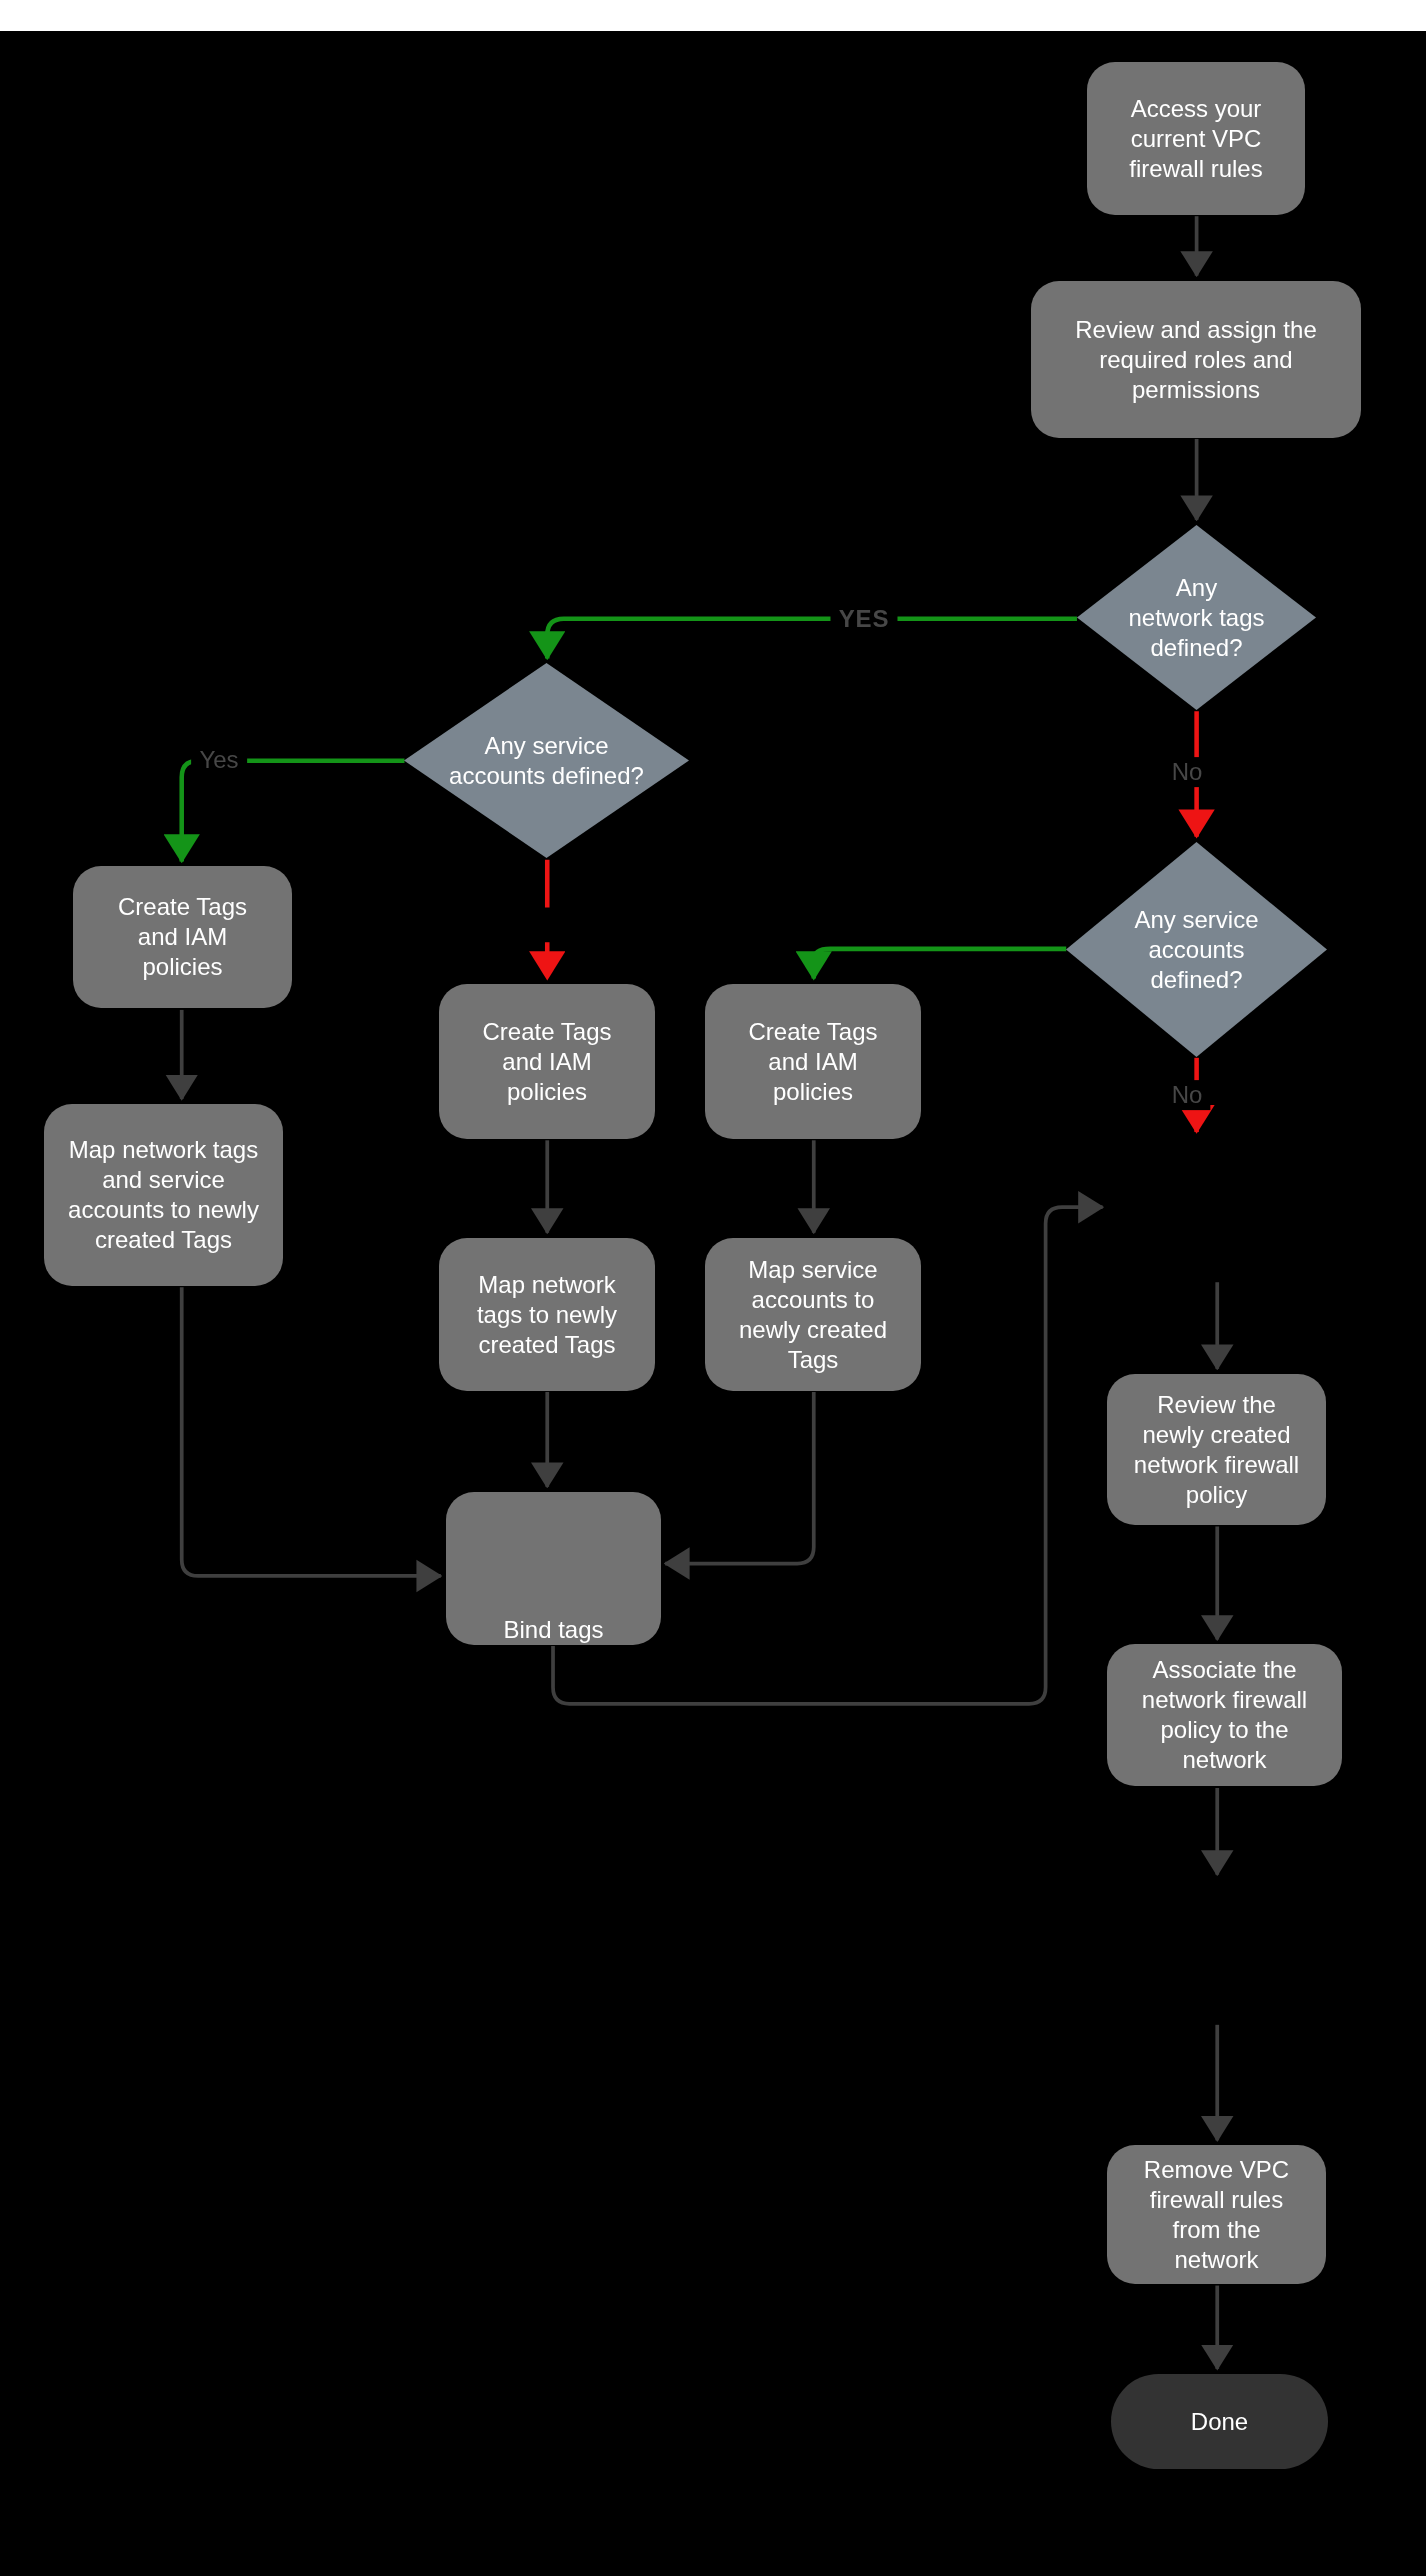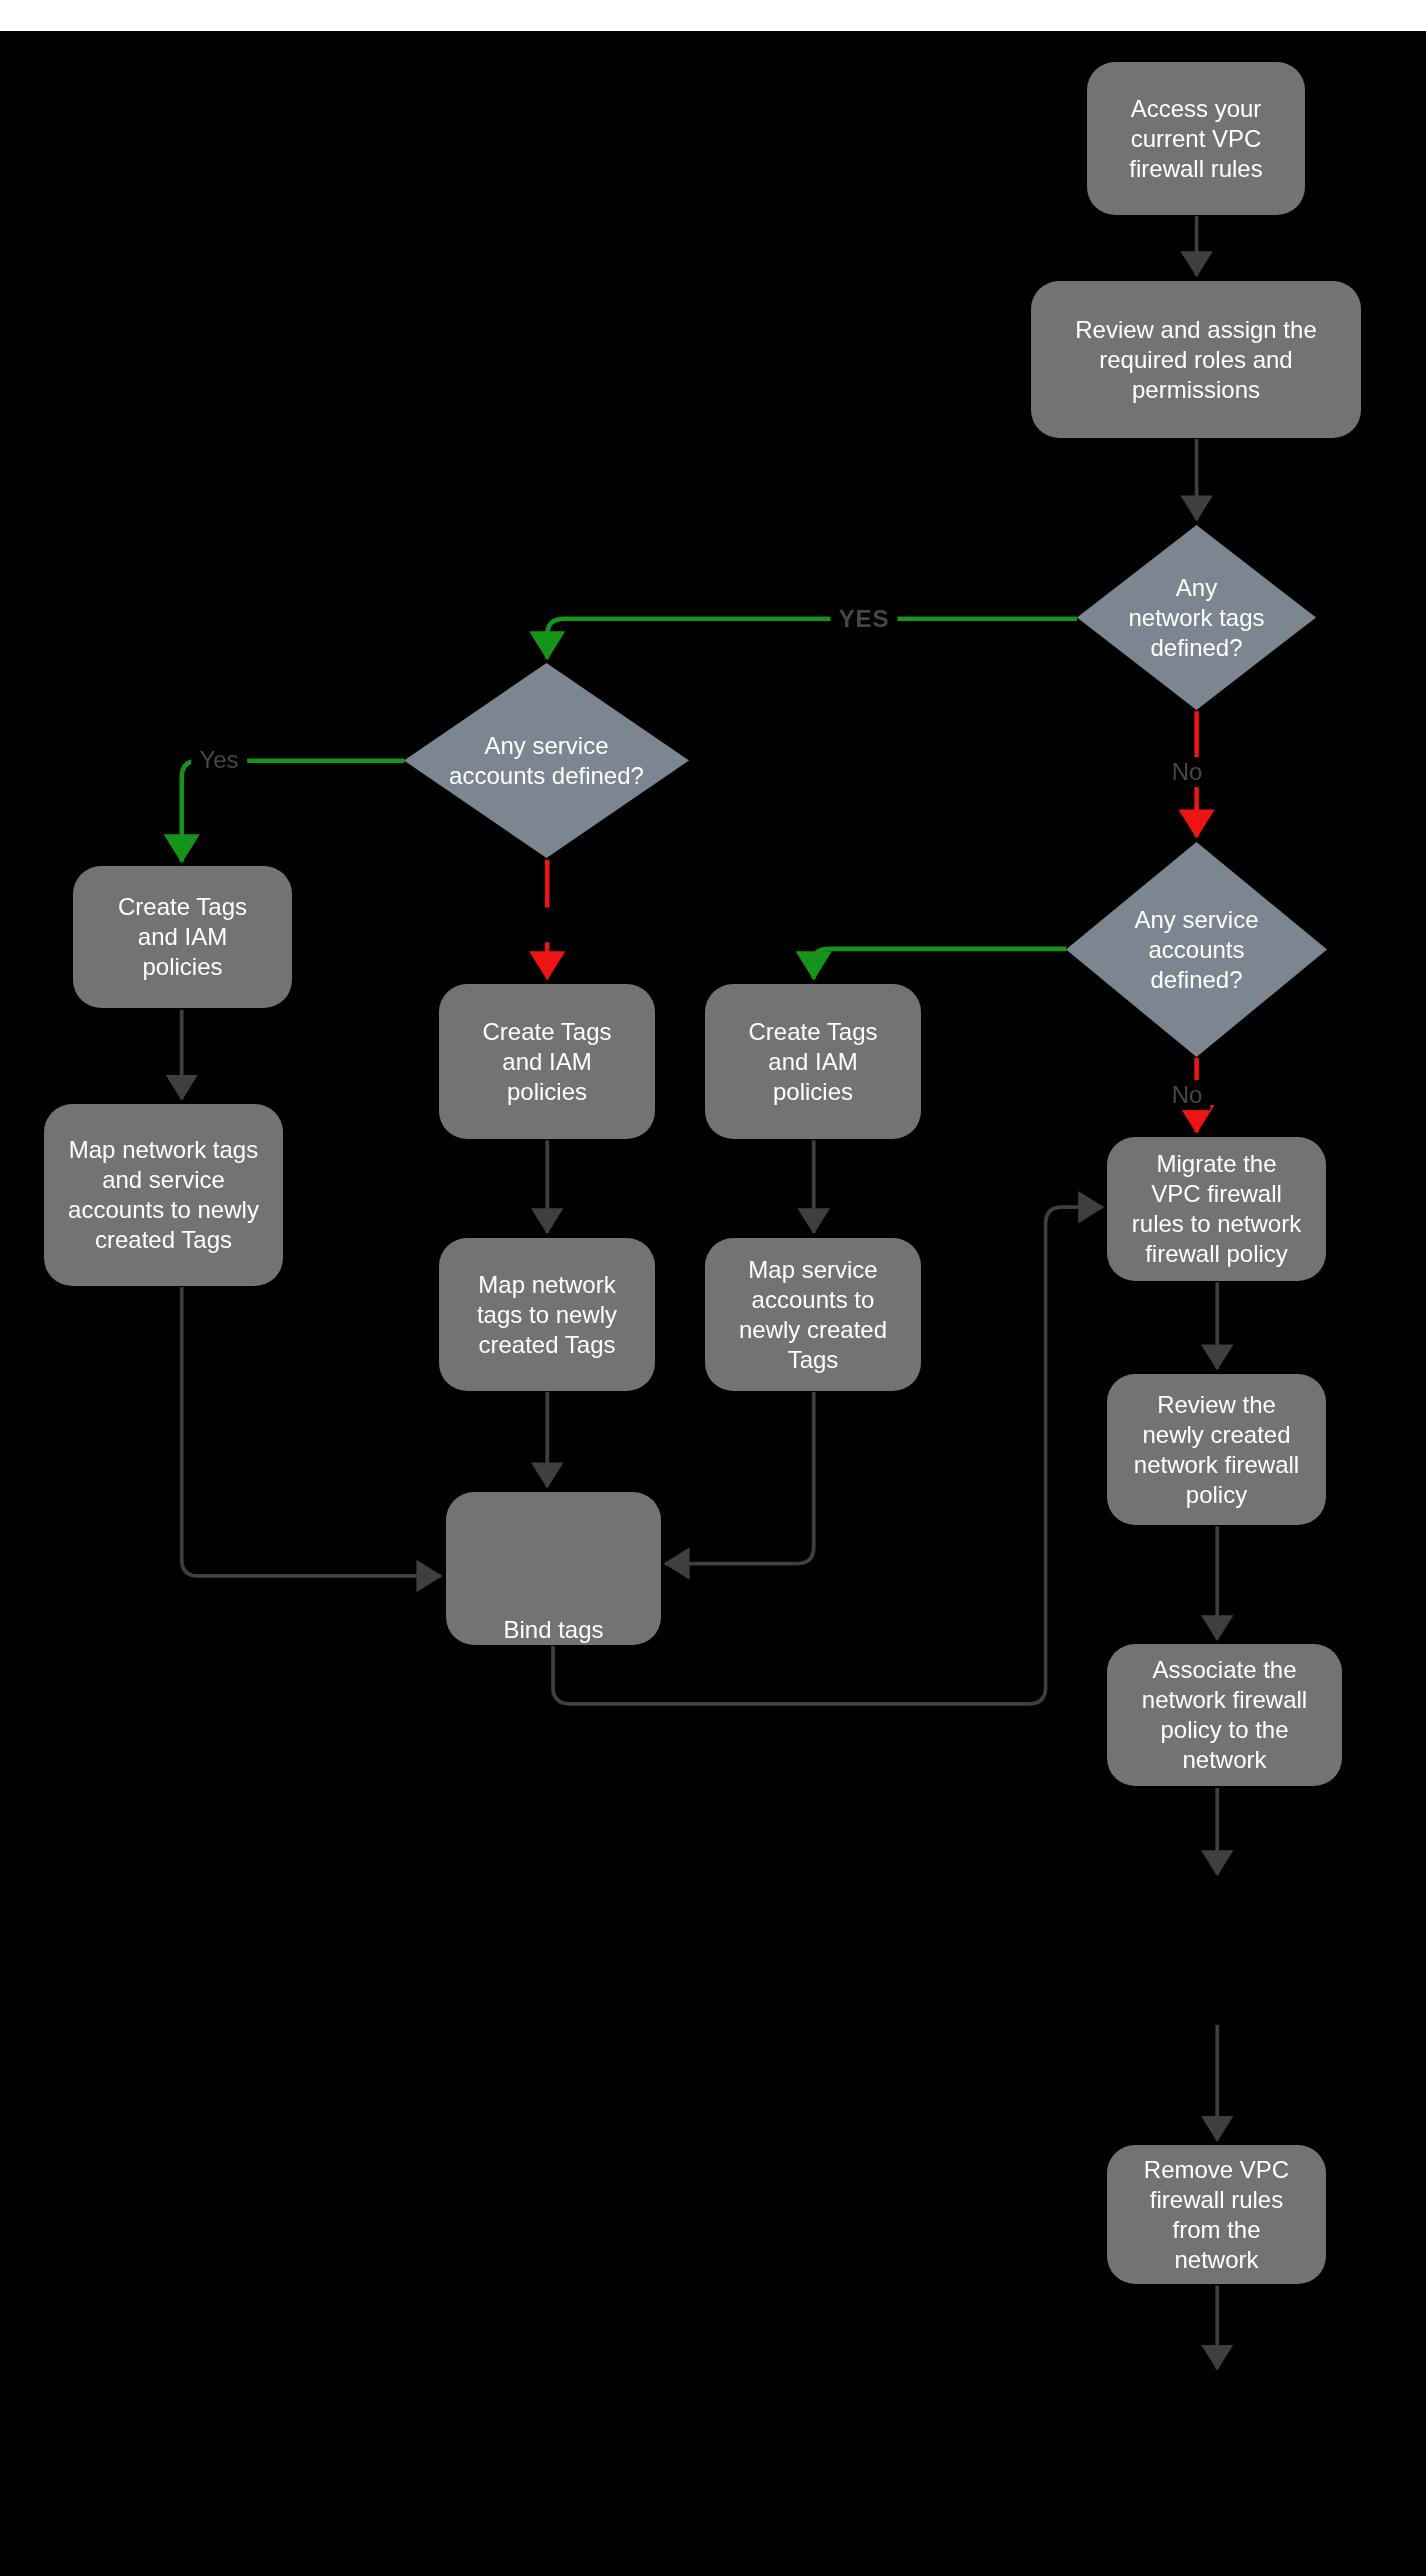--- a/index.html
+++ b/index.html
@@ -149,44 +149,41 @@
   </div>
   <div class="node process" id="n-map-right">
     <span>Map service
 accounts  to
 newly created
 Tags</span>
   </div>
   <div class="node process" id="n-bind">
     <span>Bind tags</span>
   </div>
-  <div class="node process" id="n-migrate">
-    <span>Migrate the
-VPC firewall
-rules to network
-firewall policy</span>
-  </div>
   <div class="node process" id="n-review-policy">
     <span>Review the
 newly created
 network firewall
 policy</span>
   </div>
   <div class="node process" id="n-associate">
     <span>Associate the
 network firewall
 policy to the
 network</span>
   </div>
   <div class="node process" id="n-remove">
     <span>Remove  VPC
 firewall rules
 from the
 network</span>
   </div>
+  <div class="node terminator" id="n-done">
+    <span>Done</span>
+  </div>
 
   <div class="edge-label caps" id="lbl-yes-upper">YES</div>
   <div class="edge-label" id="lbl-no-upper">No</div>
   <div class="edge-label" id="lbl-yes-left">Yes</div>
   <div class="edge-label" id="lbl-no-lower">No</div>
 
 </div>
 
 
 </body></html>

